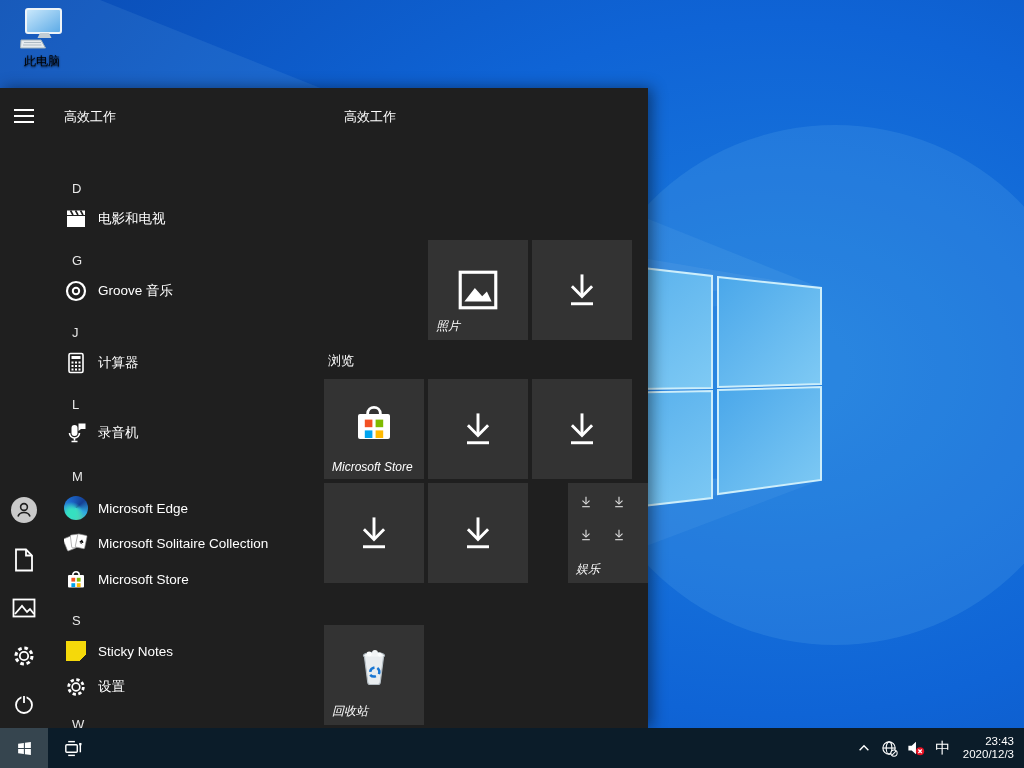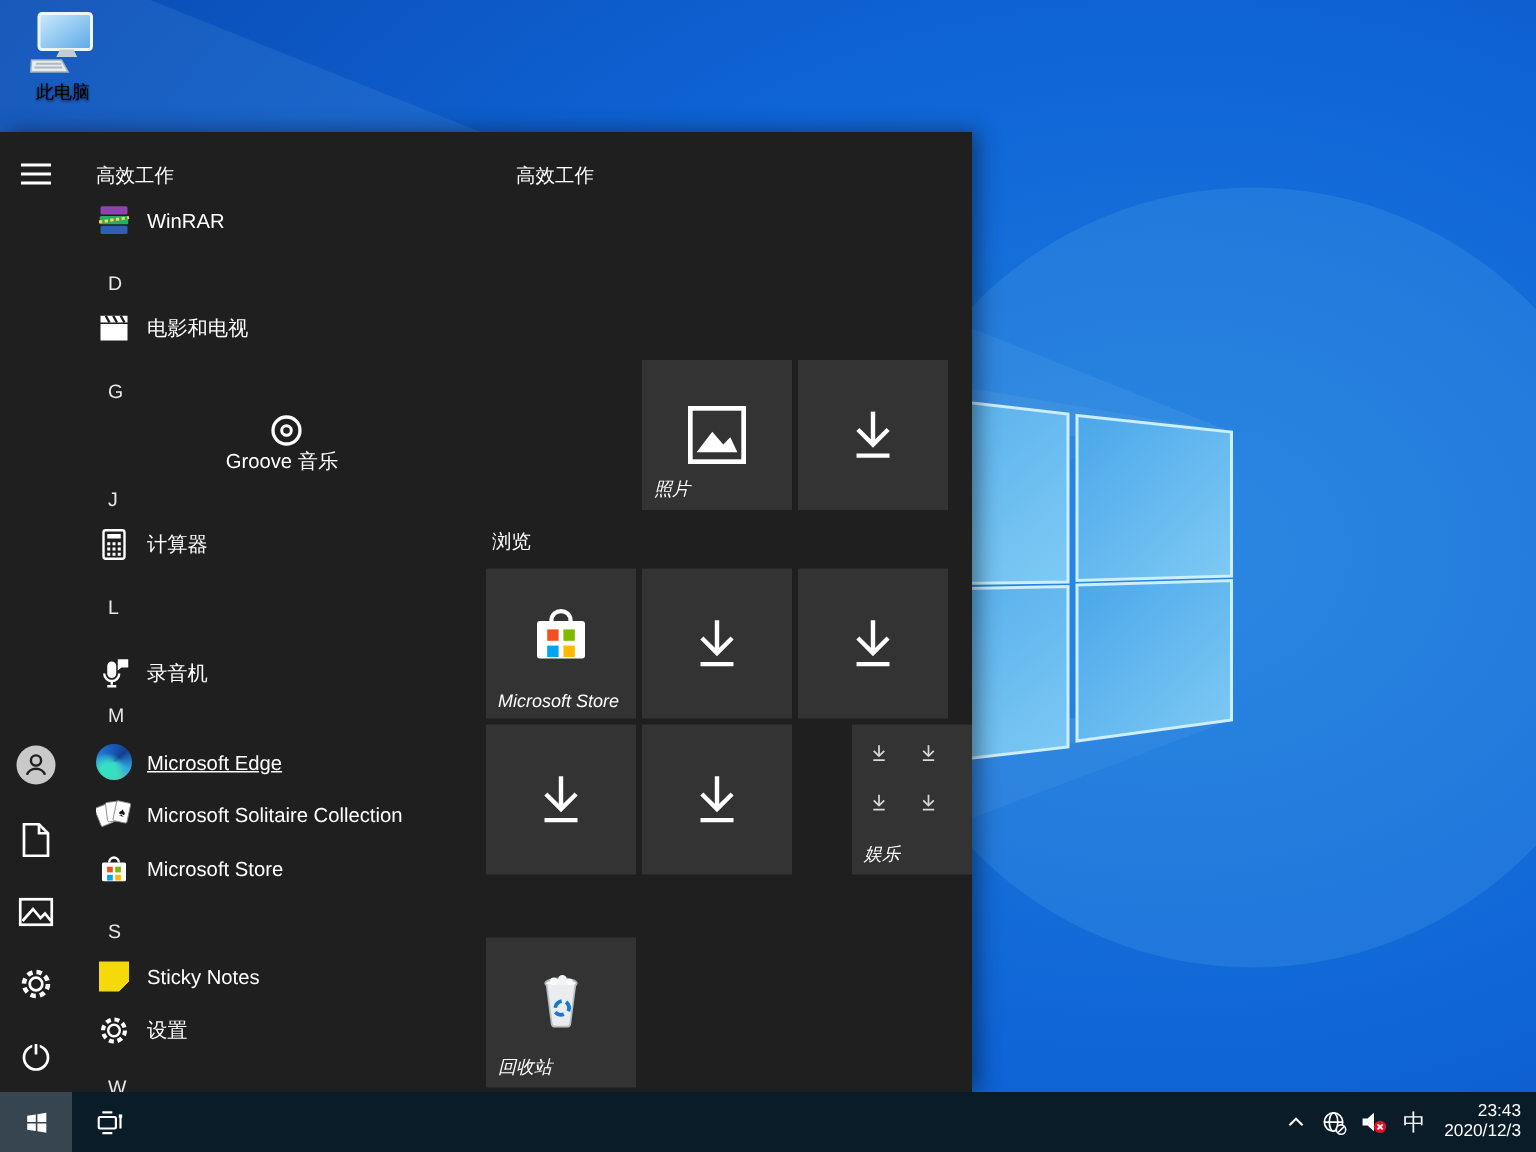--- a/index.html
+++ b/index.html
@@ -145,52 +145,41 @@
           <circle cx="12" cy="13" r="8" fill="none" stroke="#fff" stroke-width="1.8"></circle>
           <path d="M12 3 v8" stroke="#1f1f1f" stroke-width="5"></path>
           <path d="M12 4 v7" stroke="#fff" stroke-width="1.8"></path>
         </svg>
       </div>
     </div>
 
     <div class="applist">
       <div class="list-header">高效工作</div>
 
-      <div class="app-row" style="top:43px;">
-        <span class="ic">
-          <svg width="24" height="24" viewBox="0 0 24 24">
-            <rect x="3" y="2.5" width="18" height="5.5" rx="1" fill="#8e44ad"></rect>
-            <rect x="2.5" y="9" width="19" height="5.5" rx="1" fill="#27ae60"></rect>
-            <rect x="3" y="15.5" width="18" height="5.5" rx="1" fill="#2e5fb8"></rect>
-            <path d="M2 13 L22 10" stroke="#ffd24a" stroke-width="2" stroke-dasharray="2.2 1.6"></path>
-          </svg>
-        </span>
-        <span class="tx">WinRAR</span>
-      </div>
 
       <div class="sec-row" style="top:84px;">
         <span>D</span>
       </div>
 
       <div class="app-row" style="top:115px;">
         <span class="ic">
           <svg width="22" height="22" viewBox="0 0 22 22">
             <rect x="2" y="8" width="18" height="11" fill="#fff"></rect>
             <rect x="2" y="2.5" width="18" height="4.5" fill="#fff"></rect>
             <path d="M5.5 2.5 l2.5 4.5 M10.5 2.5 l2.5 4.5 M15.5 2.5 l2.5 4.5" stroke="#1f1f1f" stroke-width="1.6"></path>
           </svg>
         </span>
         <span class="tx">电影和电视</span>
       </div>
 
       <div class="sec-row" style="top:156px;">
         <span>G</span>
       </div>
 
-      <div class="app-row" style="top:187px;flex-direction:column;">
+      <div class="app-row" style="top:187px;">
         <span class="ic">
           <svg width="24" height="24" viewBox="0 0 24 24">
             <circle cx="12" cy="12" r="9" fill="none" stroke="#fff" stroke-width="2.2"></circle>
             <circle cx="12" cy="12" r="3.2" fill="none" stroke="#fff" stroke-width="2"></circle>
           </svg>
         </span>
         <span class="tx">Groove 音乐</span>
       </div>
 
       <div class="sec-row" style="top:228px;">
@@ -215,37 +204,37 @@
             </g>
           </svg>
         </span>
         <span class="tx">计算器</span>
       </div>
 
       <div class="sec-row" style="top:300px;">
         <span>L</span>
       </div>
 
-      <div class="app-row" style="top:345px;">
+      <div class="app-row" style="top:329px;">
         <span class="ic">
           <svg width="22" height="22" viewBox="0 0 22 22">
             <rect x="6.5" y="3" width="6" height="11" rx="3" fill="#fff"></rect>
             <path d="M4.5 11 a5,5 0 0 0 10,0" fill="none" stroke="#fff" stroke-width="1.6"></path>
             <path d="M9.5 16 v2.5 M6.5 19.5 h6" stroke="#fff" stroke-width="1.6"></path>
             <path d="M13.5 1.5 h7 v5.5 h-4.5 l-2.5 2 z" fill="#fff"></path>
           </svg>
         </span>
         <span class="tx">录音机</span>
       </div>
 
       <div class="sec-row" style="top:372px;">
         <span>M</span>
       </div>
 
-      <div class="app-row" style="top:404px;text-decoration:underline;">
+      <div class="app-row" style="top:404px;">
         <span class="ic">
             <span class="edge-ic"></span>
           </span>
         <span class="tx">Microsoft Edge</span>
       </div>
 
       <div class="app-row" style="top:439px;">
         <span class="ic">
           <svg width="24" height="24" viewBox="0 0 24 24">
             <g fill="#fff" stroke="#8a8a8a" stroke-width="0.6">

